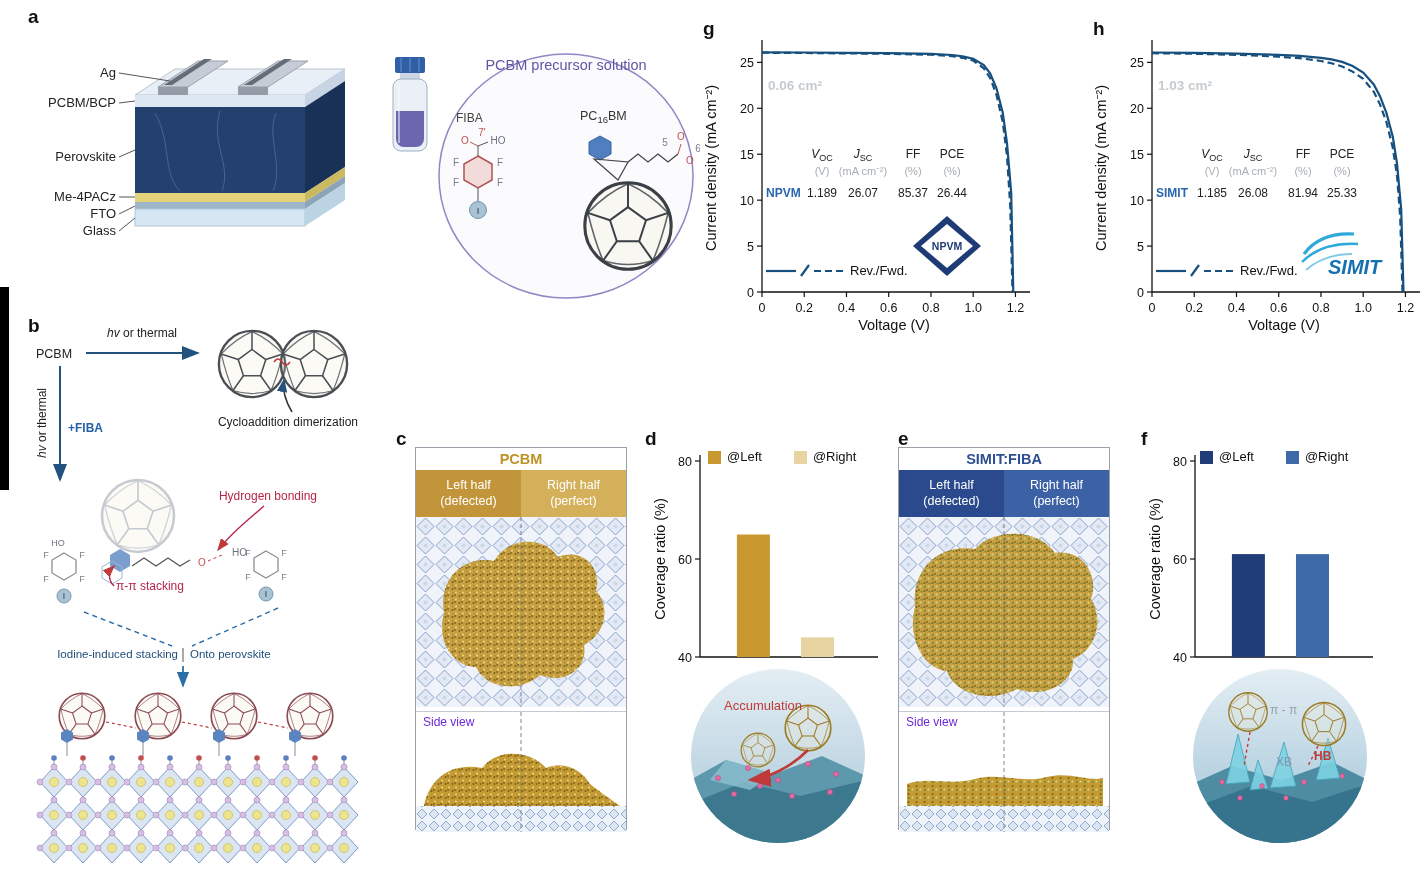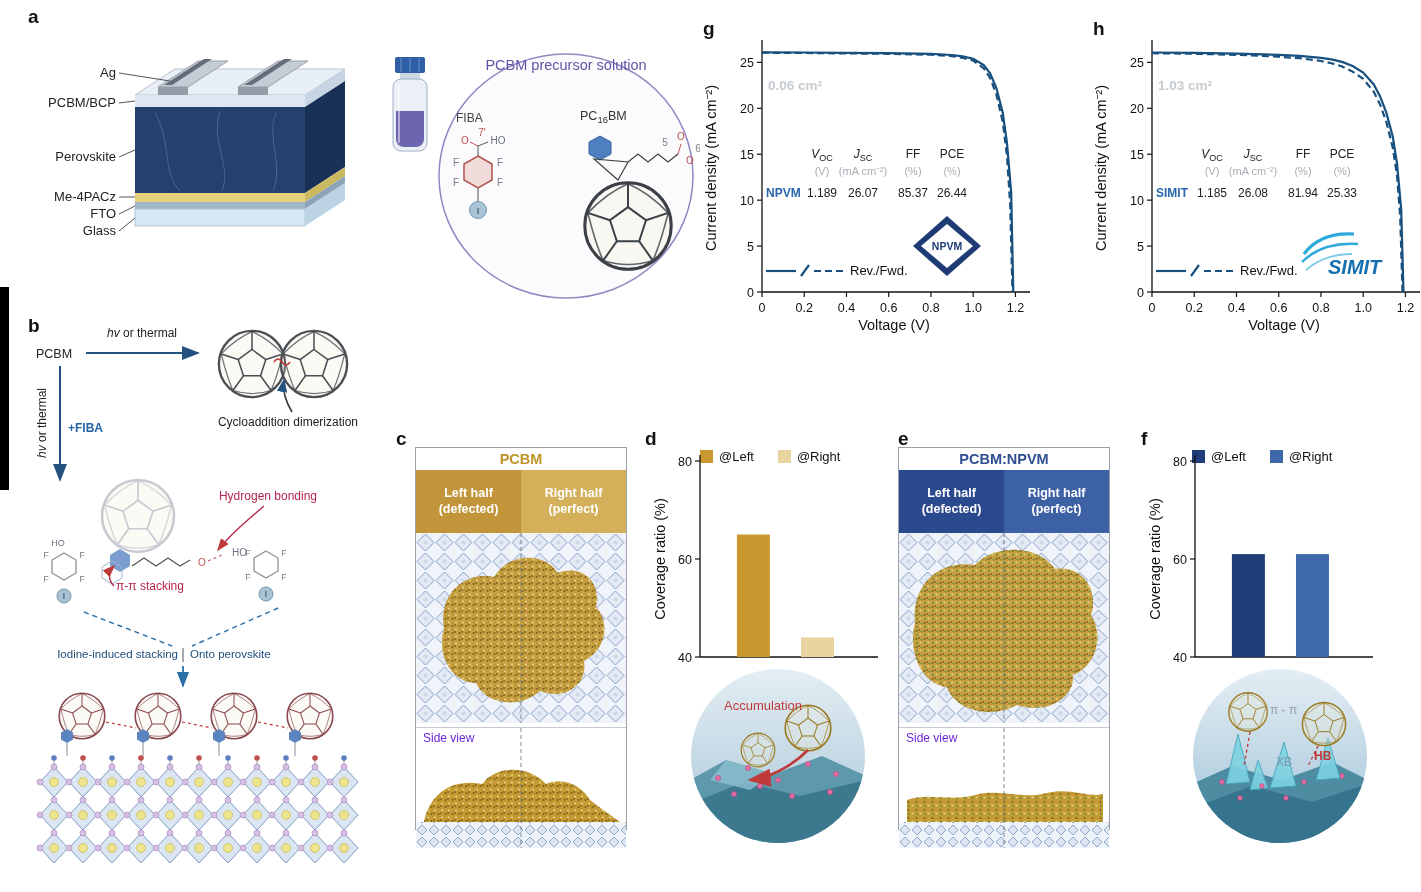--- a/index.html
+++ b/index.html
@@ -16,25 +16,25 @@
   .tname{font-size:12px;font-weight:bold;fill:#2A66AD;}
   .legtext{font-size:13px;fill:#111;}
   .curveline{stroke:#17507E;stroke-width:2.2;fill:none;}
   .dashl{stroke-dasharray:7 4;}
   .divider{stroke:#6B7280;stroke-dasharray:4 3;opacity:.85;}
   .pbox{position:absolute;border:1px solid #9AA0A8;background:#fff;box-sizing:border-box;}
   .ptitle{height:22px;line-height:22px;text-align:center;font-weight:bold;font-size:14.5px;}
   .gold{color:#BE9327;}
   .bluet{color:#2E4E92;}
   .hrow{display:flex;}
-  .hcell{width:50%;min-height:44px;color:#fff;font-size:12.5px;font-weight:bold;text-align:center;padding:16px 2px;box-sizing:border-box;display:flex;align-items:center;justify-content:center;line-height:1.25;}
+  .hcell{width:50%;min-height:44px;color:#fff;font-size:12.5px;font-weight:normal;text-align:center;padding:8px 2px;box-sizing:border-box;display:flex;align-items:center;justify-content:center;line-height:1.25;}
   .sidewrap{position:relative;border-top:1px solid #C5CAD1;}
   .svlabel{position:absolute;left:7px;top:3px;font-size:12px;color:#6d28d9;}
   .barleg{position:absolute;display:flex;gap:24px;font-size:13px;color:#111;align-items:center;}
-  .legitem{display:flex;align-items:center;}
+  .legitem{display:flex;align-items:flex-end;margin-left:8px;}
   .sw{width:13px;height:13px;display:inline-block;margin-right:6px;}
   .edgebar{position:absolute;background:#000;}
 </style>
 </head>
 <body>
 
 <div class="fig">
 
   <svg width="0" height="0" style="position:absolute" aria-hidden="true">
     <defs>
@@ -507,21 +507,21 @@
           <circle cx="70" cy="118" r="2.6"></circle>
       </g>
       <use href="#fb" transform="translate(118,60) scale(0.95)" style="color:#9A7A22"></use>
       <use href="#fb" transform="translate(68,82) scale(0.7)" style="color:#9A7A22"></use>
       <path d="M118,82 C100,100 78,110 60,112" fill="none" stroke="#C03A3A" stroke-width="2.6" marker-end="url(#arrR)"></path>
       <text x="34" y="42" font-size="13" fill="#C03A3A">Accumulation</text>
     </g>
   </svg>
 
   <div class="pbox" style="left:898px;top:447px;width:212px;height:383px">
-    <div class="ptitle bluet">PCBM:NPVM</div>
+    <div class="ptitle bluet">SIMIT:FIBA</div>
     <div class="hrow">
       <div class="hcell" style="background:#2B4A8E">Left half (defected)</div>
       <div class="hcell" style="background:#3D61A5">Right half (perfect)</div>
     </div>
     <svg width="210" height="190">
       <defs>
         <pattern id="latE" width="19" height="19" patternUnits="userSpaceOnUse">
           <rect width="19" height="19" fill="#F0F4FA"></rect>
           <path d="M9.5,1 L18,9.5 L9.5,18 L1,9.5 Z" fill="#E3EAF5" stroke="#7D99C4" stroke-width="0.9"></path>
           <circle cx="9.5" cy="9.5" r="2" fill="#CBD8EA"></circle>

